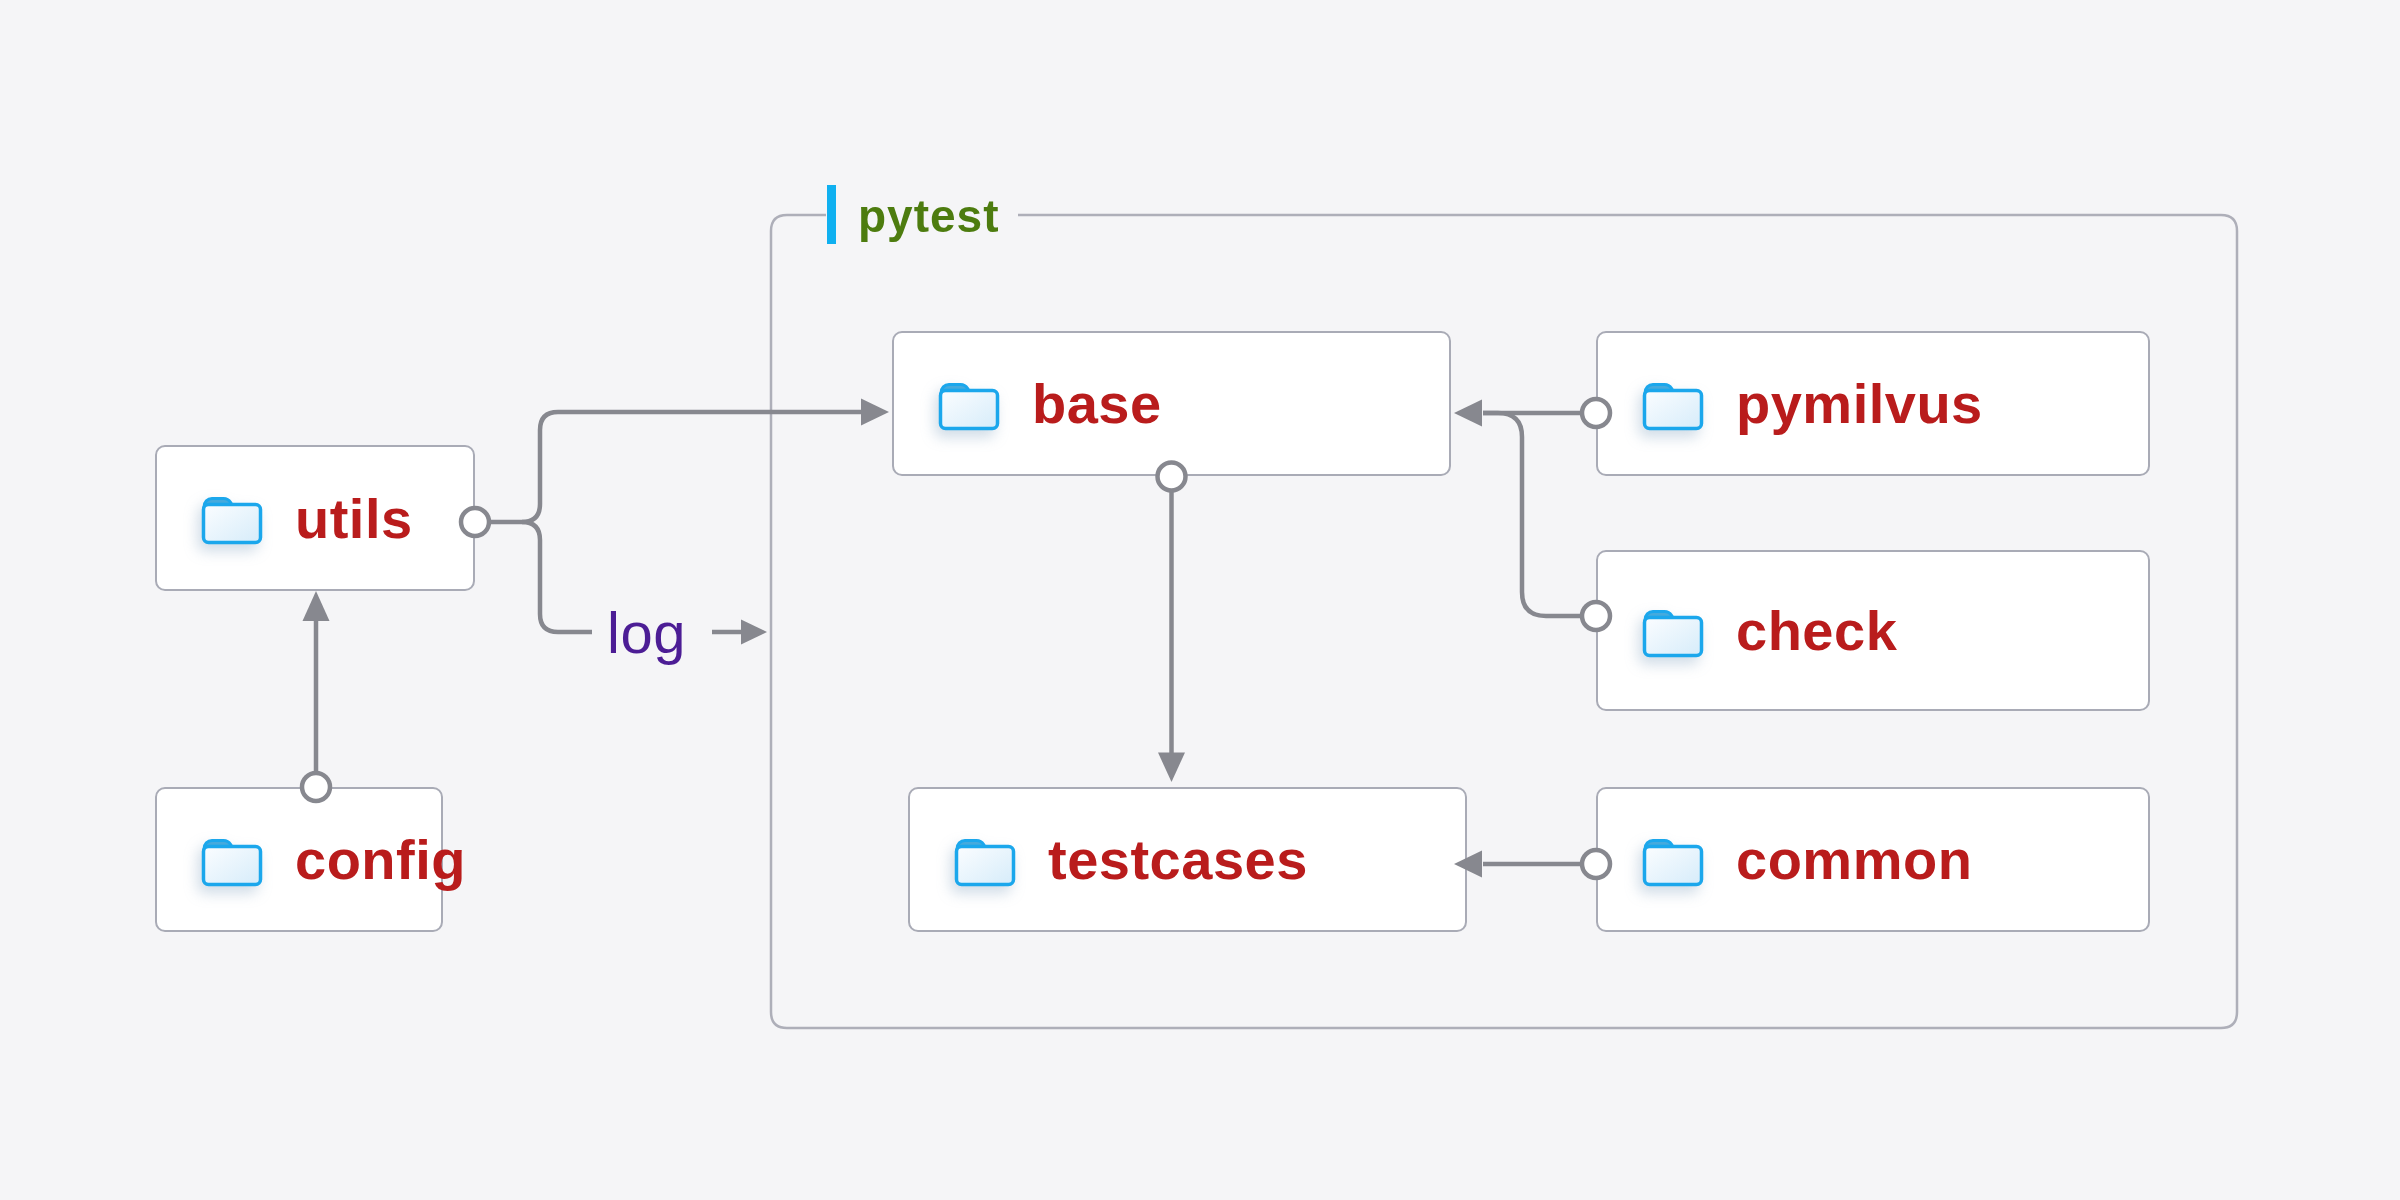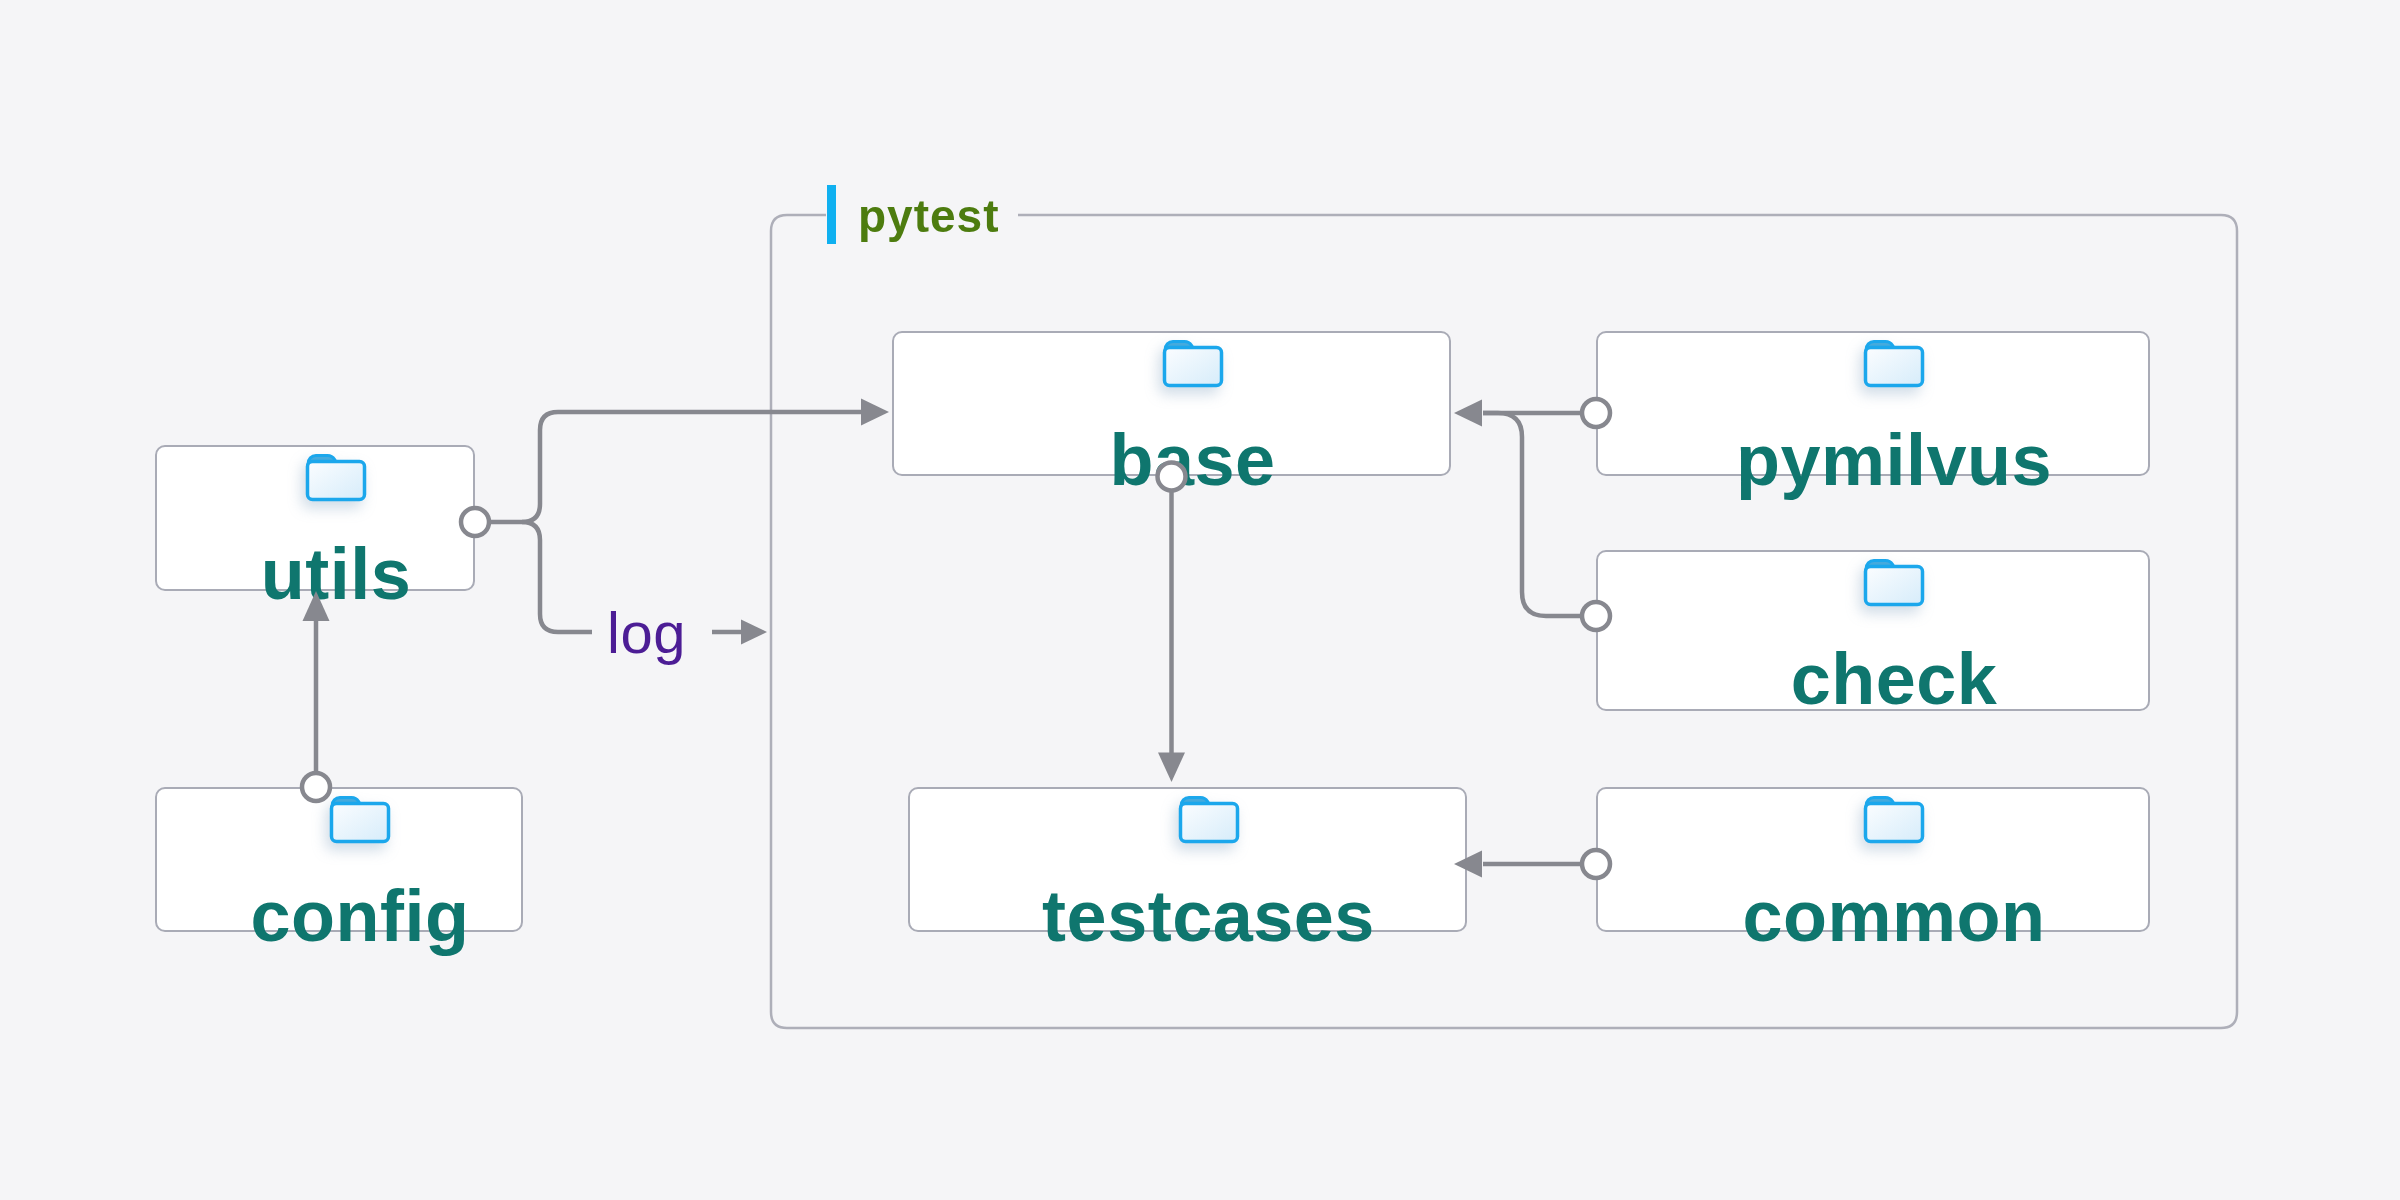--- a/index.html
+++ b/index.html
@@ -17,29 +17,28 @@
   .node {
     position: absolute;
     box-sizing: border-box;
     display: flex;
     align-items: center;
     gap: 30px;
     padding-left: 42px;
     background: #ffffff;
     border: 2px solid #a9abb6;
     border-radius: 10px;
-    color: #0f766e;
-    font-size: 72px;
+    color: #b91c1c;
+    font-size: 56px;
     font-weight: 600;
     letter-spacing: 0.5px;
     white-space: nowrap;
-    flex-direction: column;
   }
   .n-utils     { left: 155px;  top: 445px; width: 320px; height: 146px; }
-  .n-config    { left: 155px;  top: 787px; width: 368px; height: 145px; }
+  .n-config    { left: 155px;  top: 787px; width: 288px; height: 145px; }
   .n-base      { left: 892px;  top: 331px; width: 559px; height: 145px; }
   .n-pymilvus  { left: 1596px; top: 331px; width: 554px; height: 145px; }
   .n-check     { left: 1596px; top: 550px; width: 554px; height: 161px; }
   .n-testcases { left: 892px;  top: 787px; width: 559px; height: 145px; margin-left: 16px; }
   .n-common    { left: 1596px; top: 787px; width: 554px; height: 145px; }
 
   .folder {
     width: 66px;
     height: 56px;
     flex: 0 0 auto;

